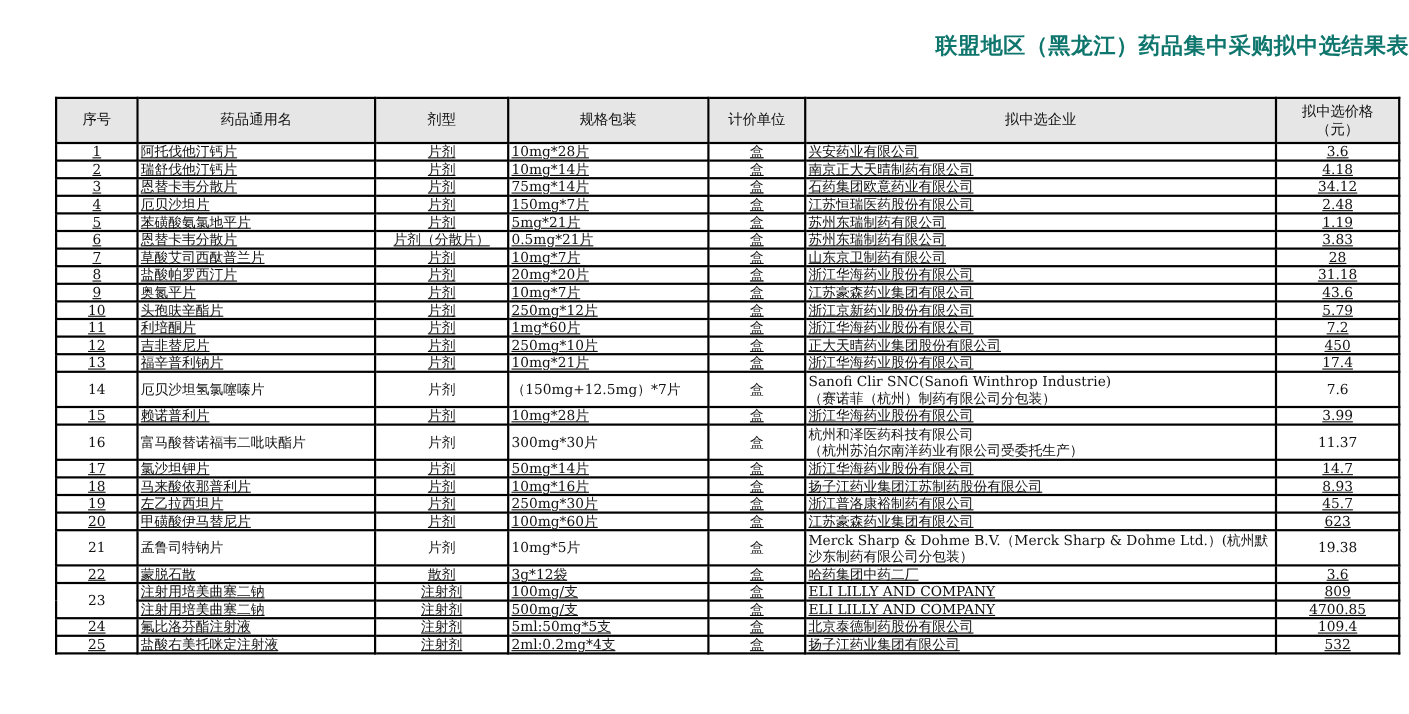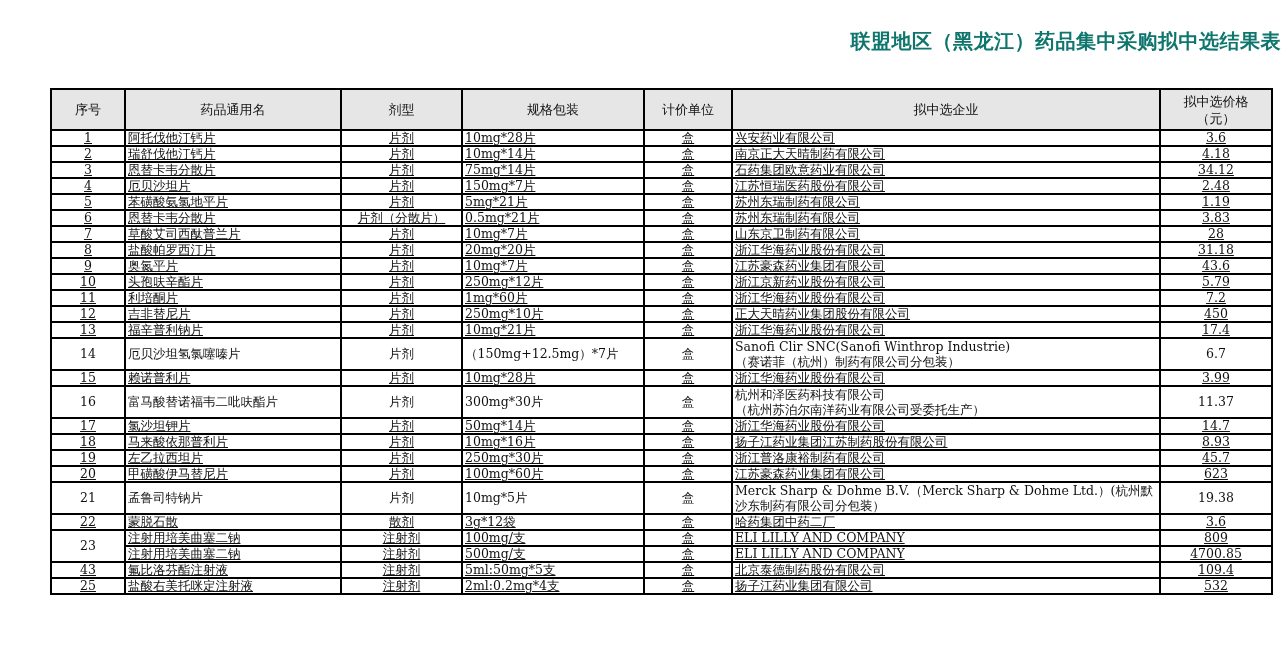--- a/index.html
+++ b/index.html
@@ -172,21 +172,21 @@
       <tr class="tall">
         <td class="c"><span>14</span></td>
         <td class="l"><span>厄贝沙坦氢氯噻嗪片</span></td>
         <td class="c"><span>片剂</span></td>
         <td class="l"><span>（150mg+12.5mg）*7片</span></td>
         <td class="c"><span>盒</span></td>
         <td class="l wrap">
           <div>Sanofi Clir SNC(Sanofi Winthrop Industrie)</div>
           <div>（赛诺菲（杭州）制药有限公司分包装）</div>
         </td>
-        <td class="c"><span>6.7</span></td>
+        <td class="c"><span>7.6</span></td>
       </tr>
       <tr>
         <td class="c u"><span>15</span></td>
         <td class="l u"><span>赖诺普利片</span></td>
         <td class="c u"><span>片剂</span></td>
         <td class="l u"><span>10mg*28片</span></td>
         <td class="c u"><span>盒</span></td>
         <td class="l u"><span>浙江华海药业股份有限公司</span></td>
         <td class="c u"><span>3.99</span></td>
       </tr>
@@ -270,21 +270,21 @@
       </tr>
       <tr>
         <td class="l u"><span>注射用培美曲塞二钠</span></td>
         <td class="c u"><span>注射剂</span></td>
         <td class="l u"><span>500mg/支</span></td>
         <td class="c u"><span>盒</span></td>
         <td class="l u"><span>ELI LILLY AND COMPANY</span></td>
         <td class="c u"><span>4700.85</span></td>
       </tr>
       <tr>
-        <td class="c u"><span>43</span></td>
+        <td class="c u"><span>24</span></td>
         <td class="l u"><span>氟比洛芬酯注射液</span></td>
         <td class="c u"><span>注射剂</span></td>
         <td class="l u"><span>5ml:50mg*5支</span></td>
         <td class="c u"><span>盒</span></td>
         <td class="l u"><span>北京泰德制药股份有限公司</span></td>
         <td class="c u"><span>109.4</span></td>
       </tr>
       <tr>
         <td class="c u"><span>25</span></td>
         <td class="l u"><span>盐酸右美托咪定注射液</span></td>

